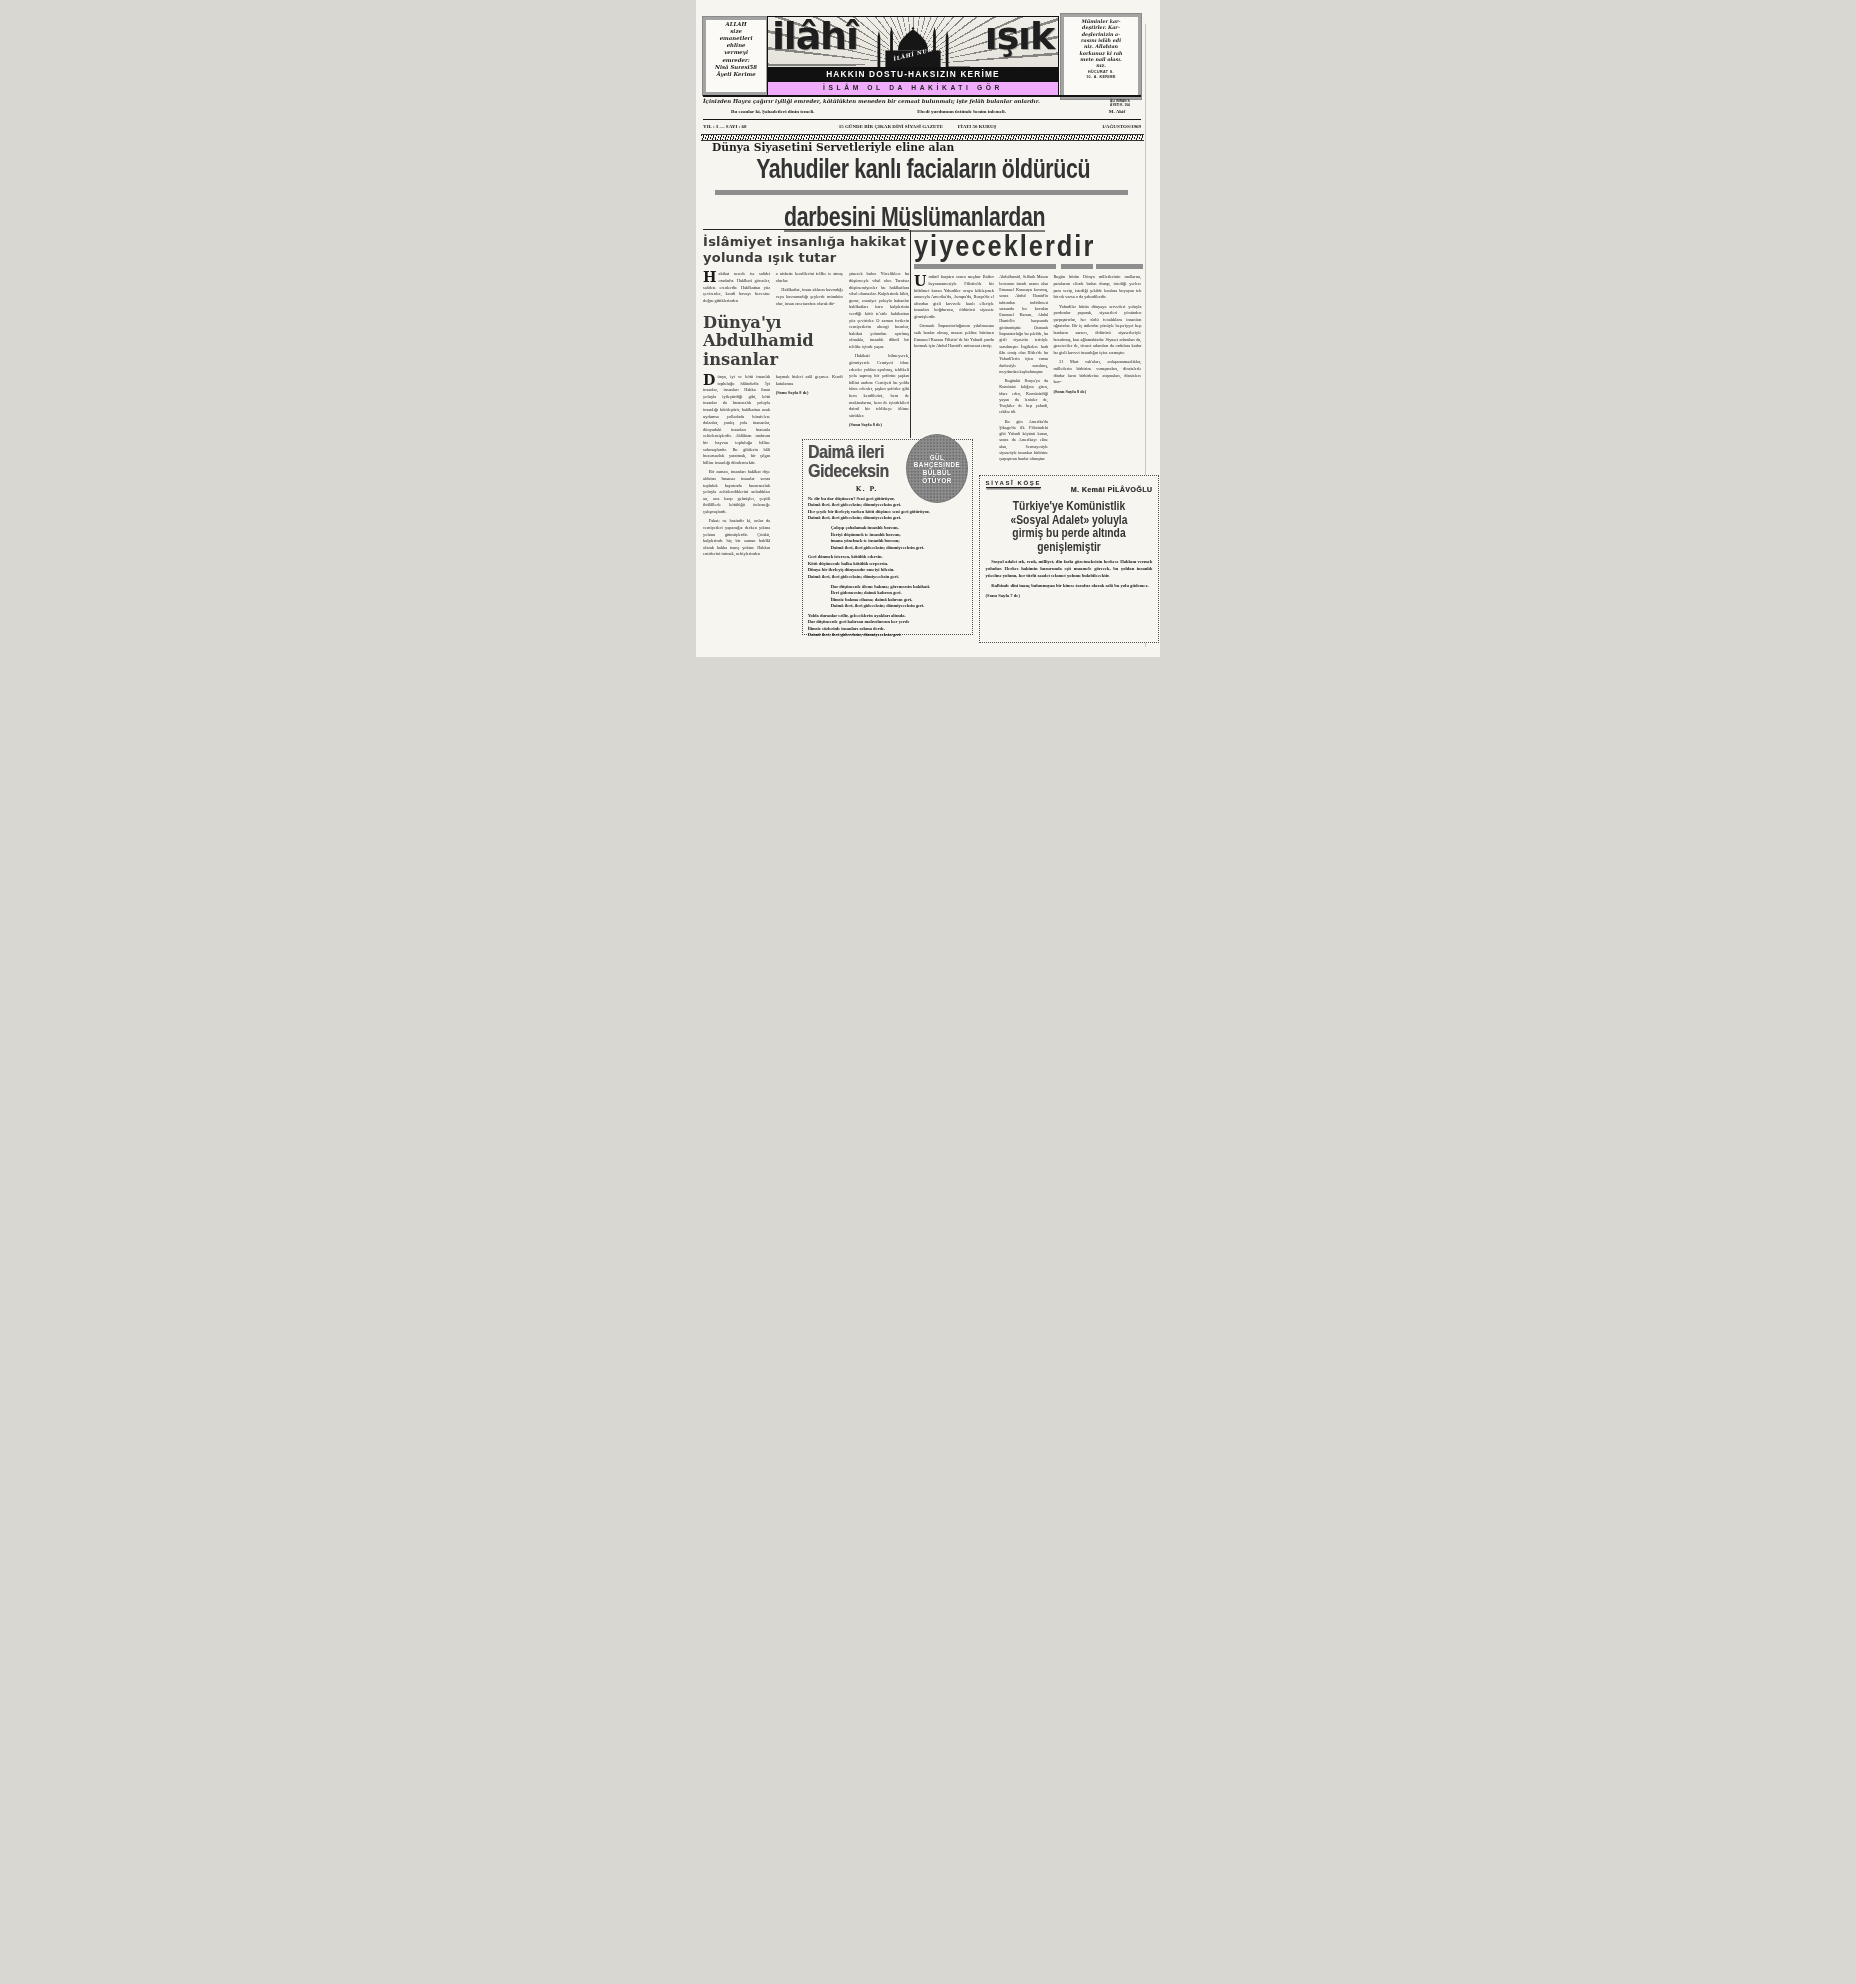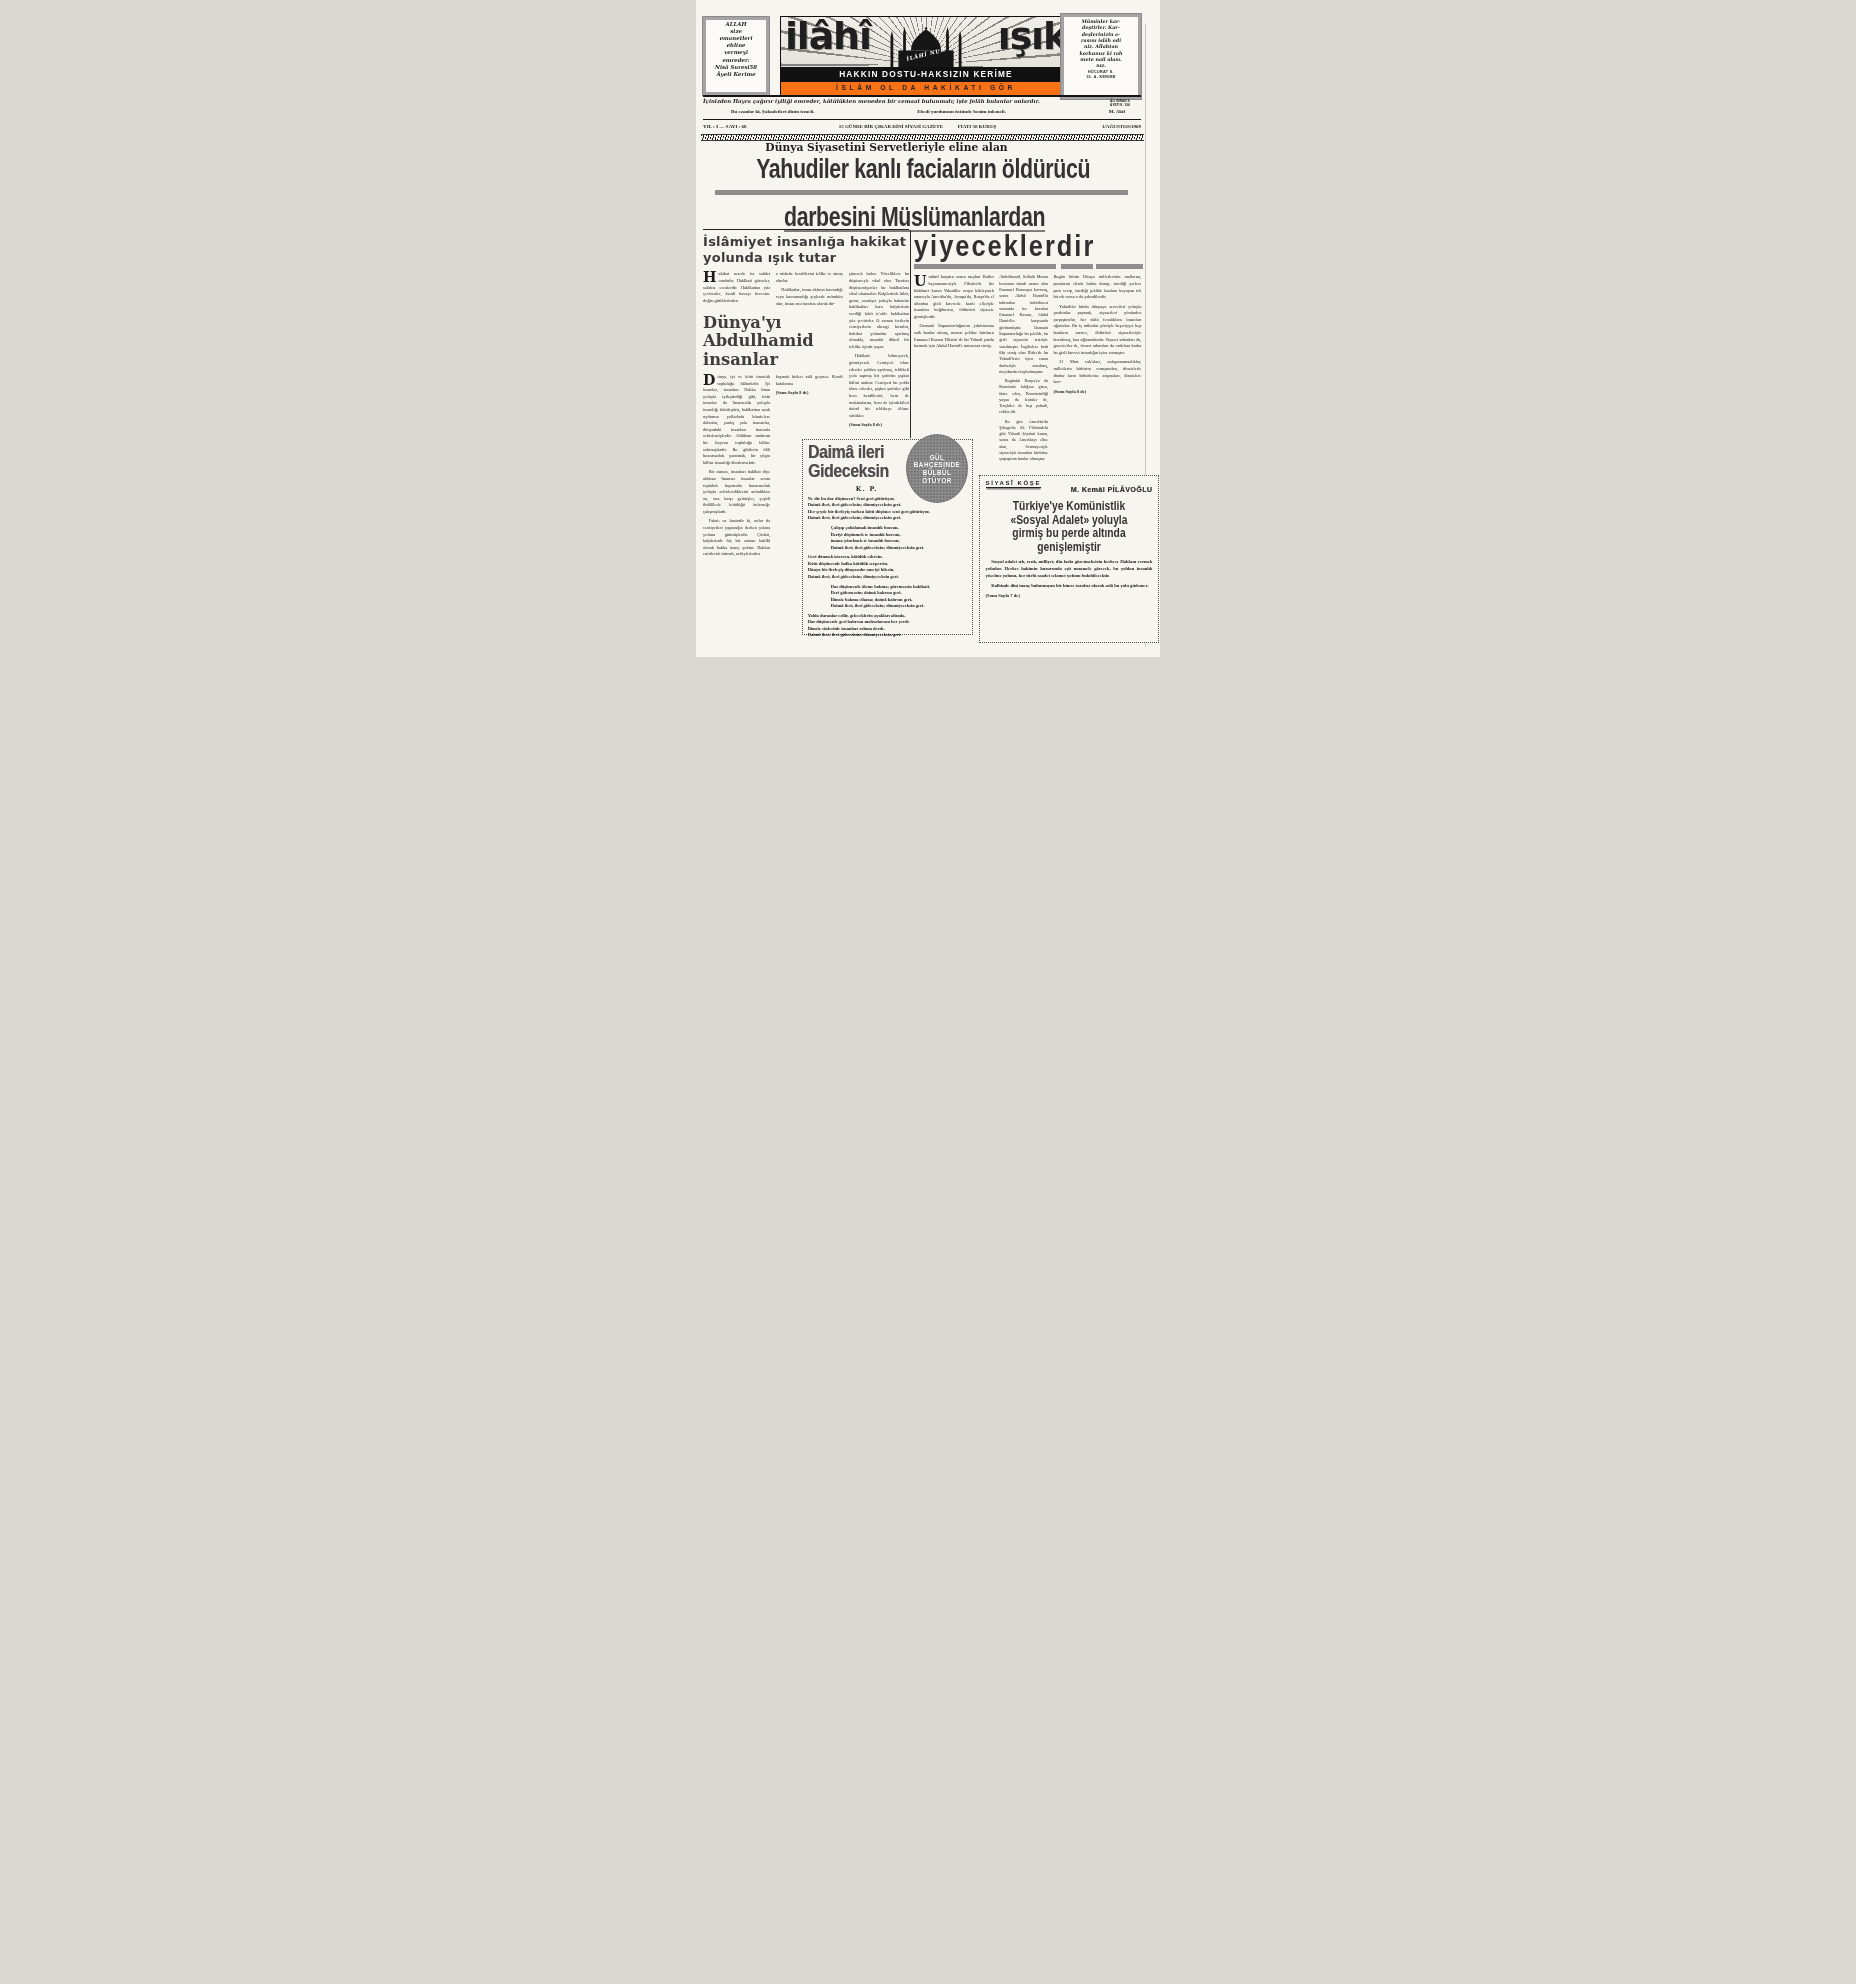--- a/index.html
+++ b/index.html
@@ -7,21 +7,21 @@
   .abs{position:absolute;}
 
   
   .mast-box{border:3.6px solid #a3a3a3;outline:0.4px solid #8a8a8a;background:#fbfaf6;
     font-family:"DejaVu Serif",serif;font-style:italic;font-weight:bold;text-align:center;}
   .mast-box .bx-line{display:block;line-height:1.32;}
   .mast-left{left:7.1px;top:16.7px;width:60px;height:71px;font-size:5.4px;padding-top:1.2px;}
   .mast-right{left:365px;top:13.5px;width:74px;height:78px;font-size:4.8px;padding-top:1.6px;}
   .mast-src{font-style:normal;font-family:"Liberation Sans",sans-serif;font-size:3.6px;letter-spacing:0.4px;display:block;line-height:1.3;margin-top:0.8px;}
 
-  .mast-center{left:84px;top:16px;width:290px;height:78px;border:1.2px solid #101010;background:#f97316;}
+  .mast-center{left:71px;top:16px;width:290px;height:78px;border:1.2px solid #101010;background:#f0abfc;}
   .logo-art{position:relative;height:50px;overflow:hidden;
     background:
       repeating-conic-gradient(from 250deg at 50% 96%, rgba(35,35,35,.5) 0deg 1.1deg, rgba(0,0,0,0) 1.1deg 6.5deg),
       linear-gradient(#f0eee8,#e4e2da);}
   .logo-word{position:absolute;top:-0.8px;font-family:"DejaVu Sans",sans-serif;font-weight:bold;
     font-size:38px;line-height:1.1;color:#1f1f1f;letter-spacing:-1.2px;text-shadow:0.8px 0.8px 0 rgba(90,90,90,.45);}
   .logo-word.w1{left:4px;}
   .logo-word.w2{right:4px;margin-left:30px;}
   .logo-mosque{position:absolute;left:50%;bottom:0;transform:translateX(-50%);}
   .logo-nur{position:absolute;left:50%;bottom:10.3px;transform:translateX(-50%) rotate(-14deg);
@@ -40,21 +40,21 @@
   .quote-row2{display:flex;justify-content:space-between;font-weight:bold;font-size:5px;margin-top:1.6px;padding:0 16px 0 28px;}
 
   
   .dateline{left:7.1px;top:124px;width:438px;display:flex;justify-content:space-between;align-items:baseline;
     font-weight:bold;font-size:5px;}
   .dateline .ctr span{margin-right:13.5px;}
   .hatch{left:4.8px;top:134px;width:443px;height:5.2px;
     background:repeating-linear-gradient(108deg,#1e1e1e 0 0.8px,#f7f5ef 0.8px 2.4px);border-top:0.4px solid #333;border-bottom:0.4px solid #333;}
 
   
-  .kicker{left:16px;top:141px;width:349px;text-align:center;font-family:"DejaVu Serif",serif;
+  .kicker{left:16px;top:141px;width:349px;font-family:"DejaVu Serif",serif;
     font-weight:bold;font-size:10.7px;color:#1f1f1f;}
   .bighead{font-family:"Liberation Sans",sans-serif;font-weight:bold;color:#333;letter-spacing:-0.4px;text-align:center;}
   .h1{left:14px;top:156px;width:427px;height:32px;}
   .h1 span{display:inline-block;transform:scale(.97,1.22);transform-origin:center;font-size:22px;}
   .bar1{left:18.7px;top:190px;width:413px;height:5.2px;background:#8e8e8e;}
   .h2{left:30px;top:204px;width:377px;height:33px;}
   .h2 span{display:inline-block;transform:scale(.97,1.22);transform-origin:center;font-size:22px;
     text-decoration:underline;text-decoration-thickness:1.2px;text-underline-offset:3.6px;}
 
   

